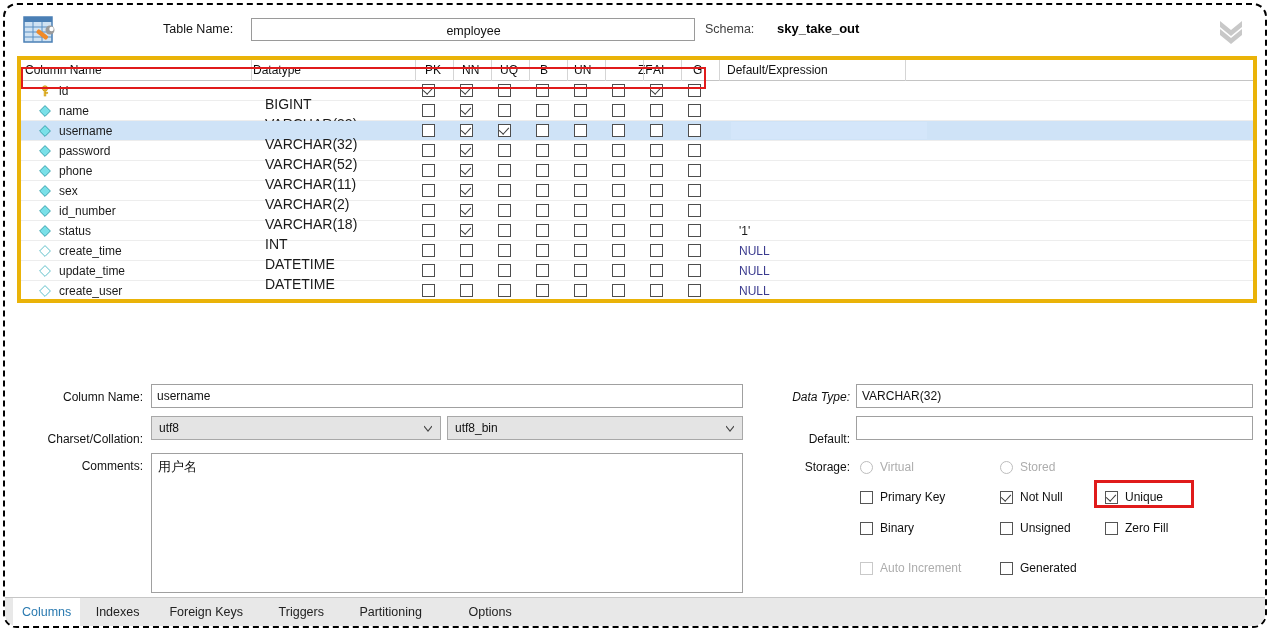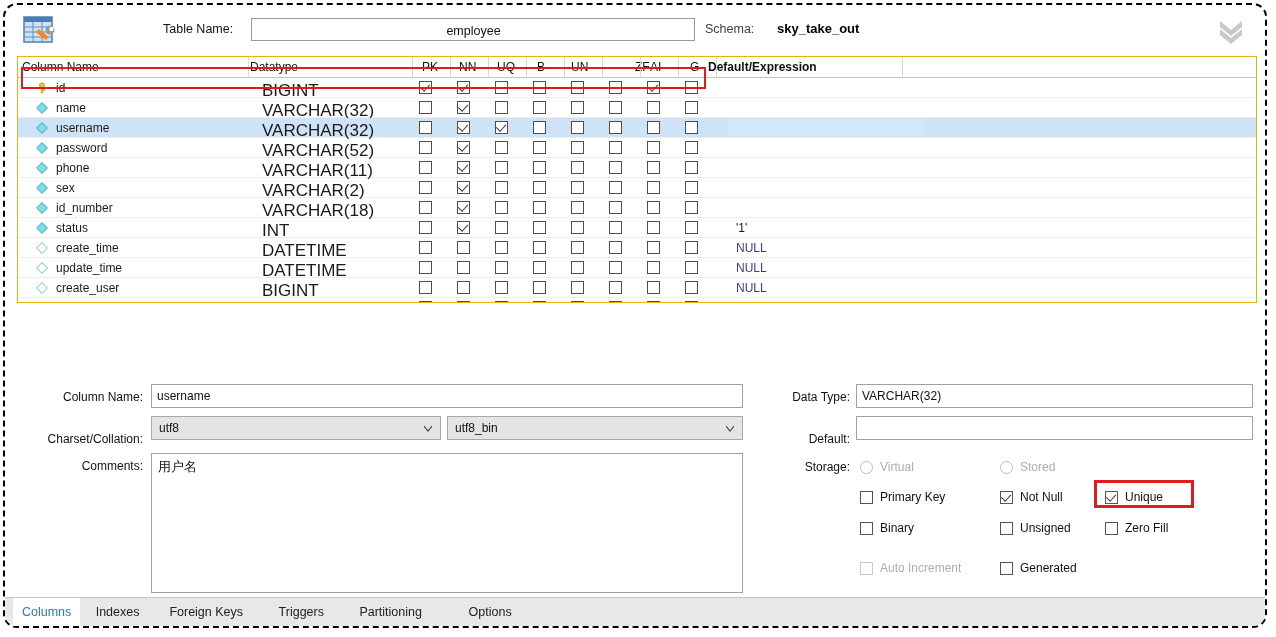--- a/index.html
+++ b/index.html
@@ -80,21 +80,21 @@
     right: 18px; top: 12px;
     width: 32px; height: 28px;
     cursor: pointer;
   }
 
   
   #grid {
     position: absolute;
     left: 12px; top: 51px;
     width: 1240px; height: 247px;
-    border: 1px solid #eab308;
+    border: 4px solid #eab308;
     background: #ffffff;
     box-sizing: border-box;
     overflow: hidden;
   }
   .grow {
     position: relative;
     height: 20px;
     border-bottom: 1px solid #ededed;
     box-sizing: border-box;
     white-space: nowrap;
@@ -123,22 +123,22 @@
     left: 18px; top: 4px;
     width: 12px; height: 12px;
   }
   .c-name {
     position: absolute;
     left: 38px; top: 3px;
     font-size: 12px;
   }
   .c-type {
     position: absolute;
-    left: 244px; top: 3px;
-    font-size: 17px;
+    left: 244px; top: 15px;
+    font-size: 14px;
   }
   .c-def {
     position: absolute;
     left: 718px; top: 3px;
     font-size: 12px;
   }
   .c-def.null { color: #3b3b8f; }
 
   
   .flagbox {
@@ -337,21 +337,21 @@
         <div class="hcell" style="left: 4px;">Column Name</div>
         <div class="hcell" style="left: 232px;">Datatype</div>
         <div class="hcell" style="left: 404px;">PK</div>
         <div class="hcell" style="left: 441px;">NN</div>
         <div class="hcell" style="left: 479px;">UQ</div>
         <div class="hcell" style="left: 519px;">B</div>
         <div class="hcell" style="left: 553px;">UN</div>
         <div class="hcell" style="left: 617px;">ZF</div>
         <div class="hcell" style="left: 632px;">AI</div>
         <div class="hcell" style="left: 672px;">G</div>
-        <div class="hcell" style="left: 690px; font-weight: bold;">Default/Expression</div>
+        <div class="hcell" style="left: 706px;">Default/Expression</div>
         <div class="vline" style="left: 230px;"></div>
         <div class="vline" style="left: 394px;"></div>
         <div class="vline" style="left: 432px;"></div>
         <div class="vline" style="left: 470px;"></div>
         <div class="vline" style="left: 508px;"></div>
         <div class="vline" style="left: 546px;"></div>
         <div class="vline" style="left: 584px;"></div>
         <div class="vline" style="left: 622px;"></div>
         <div class="vline" style="left: 660px;"></div>
         <div class="vline" style="left: 698px;"></div>
@@ -563,21 +563,21 @@
   <div class="dcombo" style="left:442px; top:411px; width:296px; height:24px;">
     <span>utf8_bin</span>
     <svg class="chev" viewBox="0 0 8 8">
         <path d="M0 1 L4 6 L8 1" stroke="#444" stroke-width="1.1" fill="none"></path>
       </svg>
   </div>
 
   <div class="dlabel" style="left:48px; top:454px; width:90px;">Comments:</div>
   <div id="ta-comments">用户名</div>
 
-  <div class="dlabel" style="left:745px; top:385px; width:100px;">Data Type:</div>
+  <div class="dlabel" style="left:745px; top:385px; width:100px;font-style:italic;">Data Type:</div>
   <div class="dfield" style="left:851px; top:379px; width:397px; height:24px;">VARCHAR(32)</div>
 
   <div class="dlabel" style="left:745px; top:427px; width:100px;">Default:</div>
   <div class="dfield" style="left:851px; top:411px; width:397px; height:24px;"></div>
 
   <div class="dlabel" style="left:745px; top:455px; width:100px;">Storage:</div>
 
   <div class="opt disabled" style="left:855px; top:455px;">
     <span class="rb"></span>
     <span class="otext">Virtual</span>

